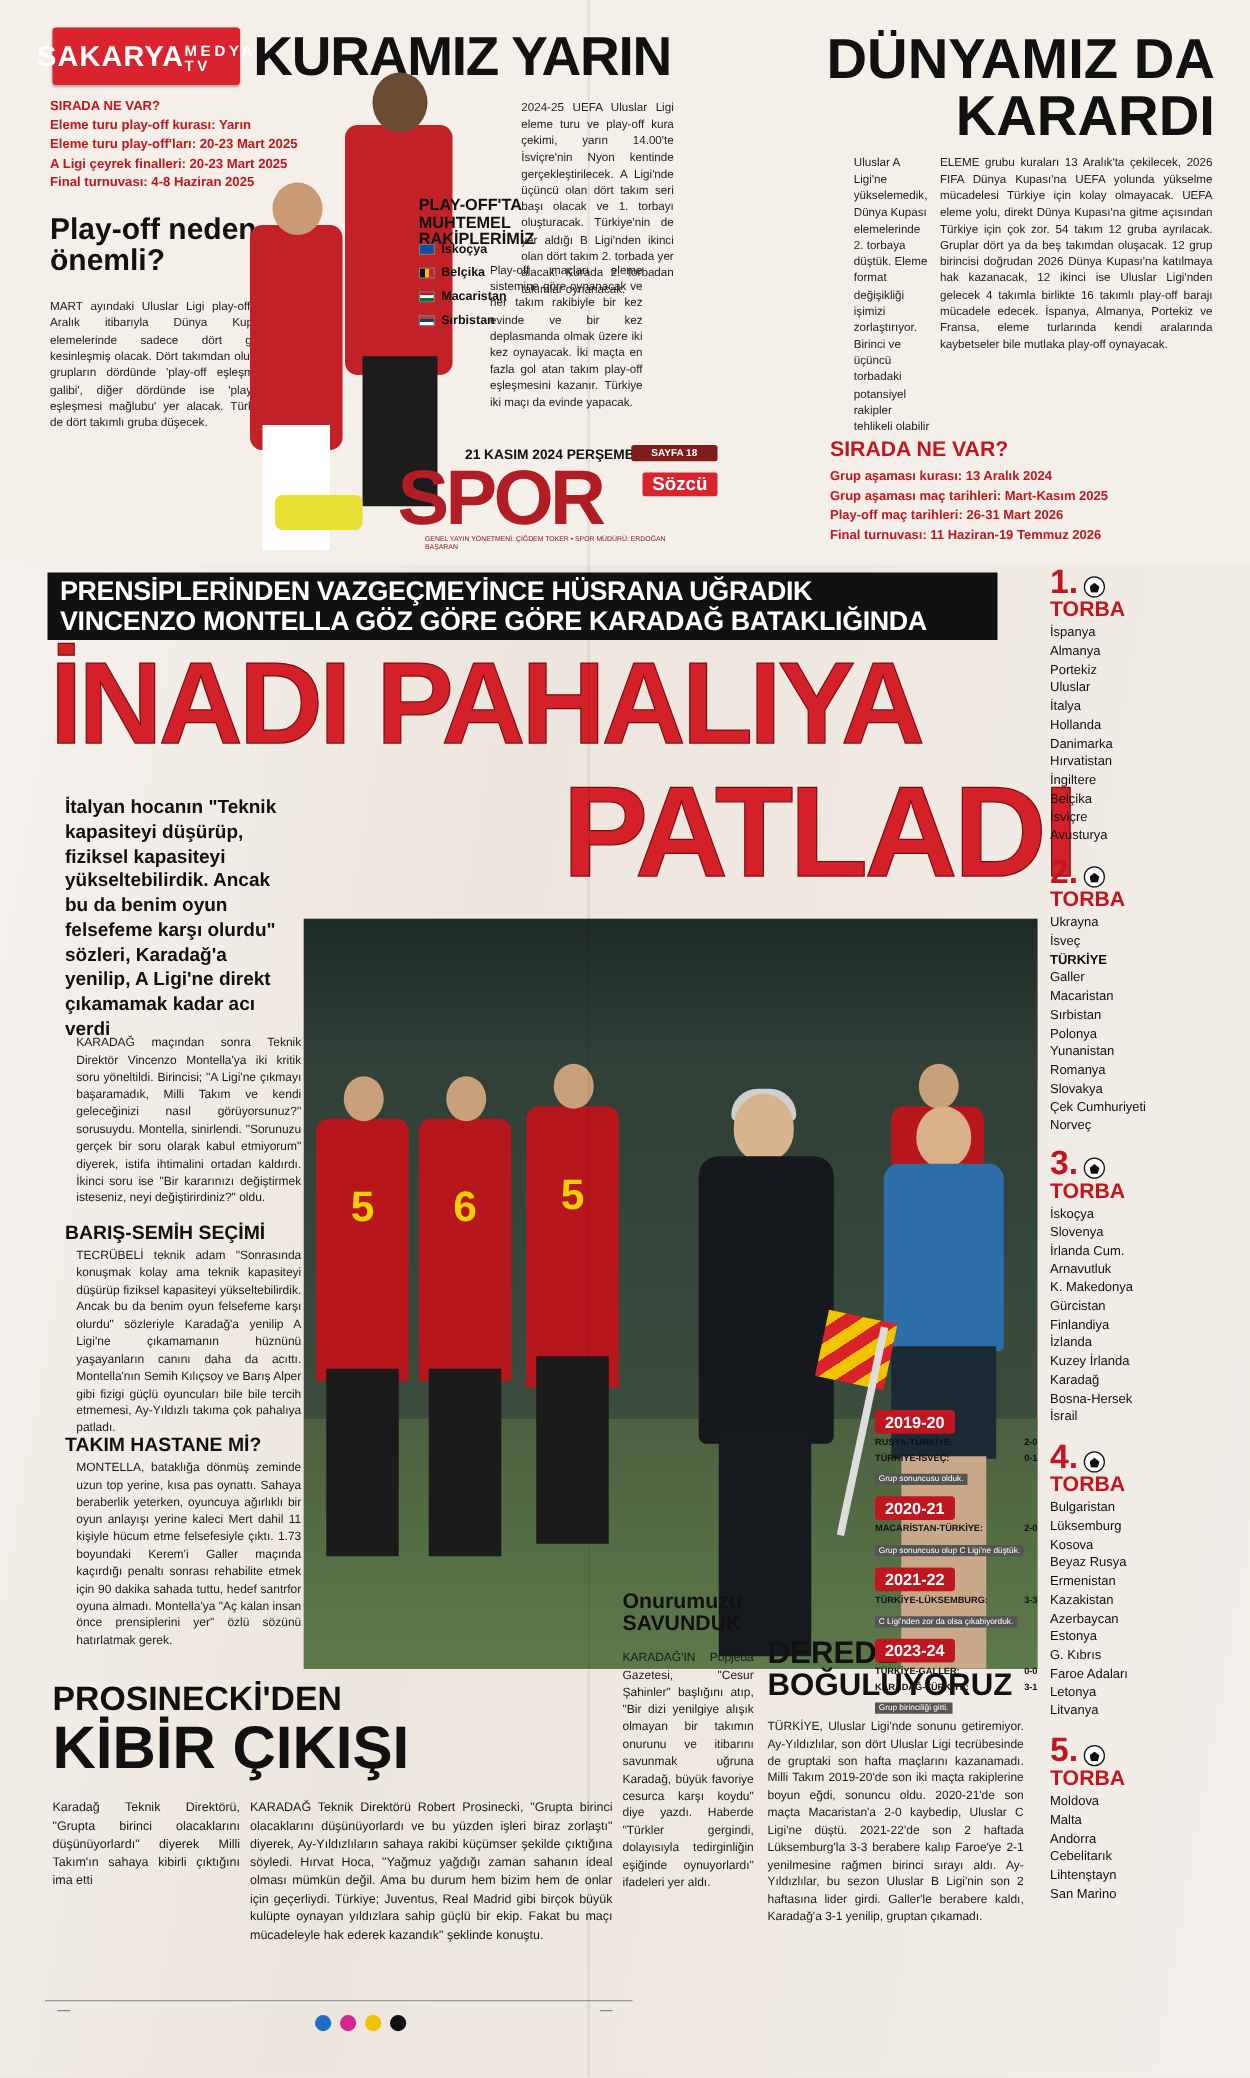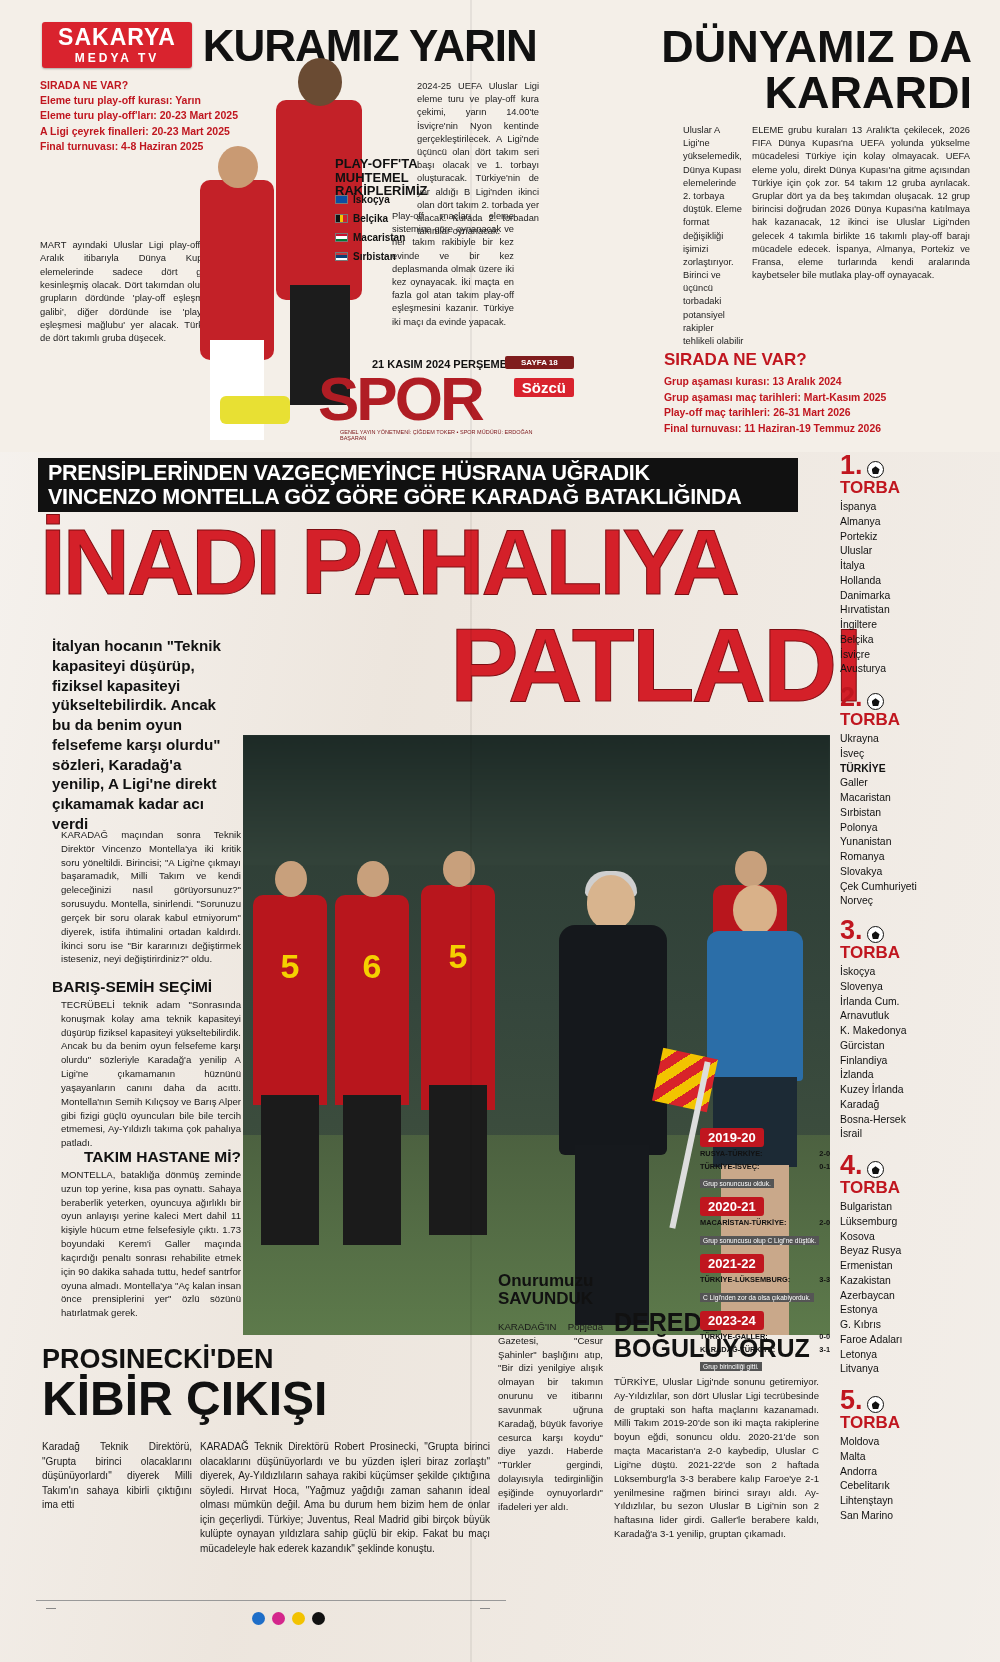--- a/index.html
+++ b/index.html
@@ -24,21 +24,21 @@
   }
   
   .top {
     position:absolute; left:0; top:0; width:1000px; height:452px;
     overflow:hidden;
     background:#f4efe8;
   }
   .logo {
     position:absolute; left:42px; top:22px; width:150px; height:46px;
     background:#d9232e; border-radius:3px;
-    color:#fff; display:flex; flex-direction:column; align-items:center; justify-content:center;
+    color:#fff; display:flex; flex-direction:row; align-items:center; justify-content:center;
     line-height:1;
     z-index:8;
     box-shadow:0 1px 2px rgba(0,0,0,.3);
   }
   .logo .l1 { font-size:23px; font-weight:bold; letter-spacing:1px;}
   .logo .l2 { font-size:12px; font-weight:bold; letter-spacing:3px; margin-top:3px;}
   .hdl-left {
     position:absolute; left:40px; top:24px; width:520px;
     font-size:44px; font-weight:bold; letter-spacing:-1px;
     color:#111; line-height:1;
@@ -301,20 +301,21 @@
     </div>
 
     <div class="red-list">
       <div>SIRADA NE VAR?</div>
       <div>Eleme turu play-off kurası: Yarın</div>
       <div>Eleme turu play-off'ları: 20-23 Mart 2025</div>
       <div>A Ligi çeyrek finalleri: 20-23 Mart 2025</div>
       <div>Final turnuvası: 4-8 Haziran 2025</div>
     </div>
 
+    <div class="playoff-q">Play-off neden önemli?</div>
     <div class="playoff-body">MART ayındaki Uluslar Ligi play-off'ları Aralık itibarıyla Dünya Kupası elemelerinde sadece dört grup kesinleşmiş olacak. Dört takımdan olusan grupların dördünde 'play-off eşleşmesi galibi', diğer dördünde ise 'play-off eşleşmesi mağlubu' yer alacak. Türkiye de dört takımlı gruba düşecek.</div>
 
     <div class="photo-top">
       <div class="pl-body" style="left:20px;top:140px;width:74px;height:180px;border-radius:10px;"></div>
       <div class="pl-body" style="left:30px;top:300px;width:54px;height:110px;background:#fff;"></div>
       <div class="pl-body" style="left:96px;top:60px;width:86px;height:200px;border-radius:10px;"></div>
       <div class="pl-body" style="left:110px;top:245px;width:60px;height:120px;background:#1c1c1c;"></div>
       <div class="pl-body" style="left:118px;top:18px;width:44px;height:48px;background:#6a4b33;border-radius:50%;"></div>
       <div class="pl-body" style="left:38px;top:106px;width:40px;height:42px;background:#c99a73;border-radius:50%;"></div>
       <div class="pl-body" style="left:40px;top:356px;width:70px;height:28px;background:#e8e033;border-radius:6px;"></div>
@@ -421,21 +422,21 @@
         <div class="ref-legs"></div>
       <div class="flagcloth"></div>
         <div class="flagstick"></div>
     </div>
   </div>
 
   <div class="lead">İtalyan hocanın "Teknik kapasiteyi düşürüp, fiziksel kapasiteyi yükseltebilirdik. Ancak bu da benim oyun felsefeme karşı olurdu" sözleri, Karadağ'a yenilip, A Ligi'ne direkt çıkamamak kadar acı verdi</div>
   <div class="lcol" style="top:828px;">KARADAĞ maçından sonra Teknik Direktör Vincenzo Montella'ya iki kritik soru yöneltildi. Birincisi; "A Ligi'ne çıkmayı başaramadık, Milli Takım ve kendi geleceğinizi nasıl görüyorsunuz?" sorusuydu. Montella, sinirlendi. "Sorunuzu gerçek bir soru olarak kabul etmiyorum" diyerek, istifa ihtimalini ortadan kaldırdı. İkinci soru ise "Bir kararınızı değiştirmek isteseniz, neyi değiştirirdiniz?" oldu.</div>
   <div class="subhead" style="top:978px;">BARIŞ-SEMİH SEÇİMİ</div>
   <div class="lcol" style="top:998px;">TECRÜBELİ teknik adam "Sonrasında konuşmak kolay ama teknik kapasiteyi düşürüp fiziksel kapasiteyi yükseltebilirdik. Ancak bu da benim oyun felsefeme karşı olurdu" sözleriyle Karadağ'a yenilip A Ligi'ne çıkamamanın hüznünü yaşayanların canını daha da acıttı. Montella'nın Semih Kılıçsoy ve Barış Alper gibi fizigi güçlü oyuncuları bile bile tercih etmemesi, Ay-Yıldızlı takıma çok pahalıya patladı.</div>
-  <div class="subhead" style="top:1148px;margin-left:32px;">TAKIM HASTANE Mİ?</div>
+  <div class="subhead" style="top:1148px;">TAKIM HASTANE Mİ?</div>
   <div class="lcol" style="top:1168px;">MONTELLA, bataklığa dönmüş zeminde uzun top yerine, kısa pas oynattı. Sahaya beraberlik yeterken, oyuncuya ağırlıklı bir oyun anlayışı yerine kaleci Mert dahil 11 kişiyle hücum etme felsefesiyle çıktı. 1.73 boyundaki Kerem'i Galler maçında kaçırdığı penaltı sonrası rehabilite etmek için 90 dakika sahada tuttu, hedef santrfor oyuna almadı. Montella'ya "Aç kalan insan önce prensiplerini yer" özlü sözünü hatırlatmak gerek.</div>
 
   <div class="pros-k">PROSINECKİ'DEN</div>
   <div class="pros-b">KİBİR ÇIKIŞI</div>
   <div class="pros-c1">Karadağ Teknik Direktörü, "Grupta birinci olacaklarını düşünüyorlardı" diyerek Milli Takım'ın sahaya kibirli çıktığını ima etti</div>
   <div class="pros-c2">KARADAĞ Teknik Direktörü Robert Prosinecki, "Grupta birinci olacaklarını düşünüyorlardı ve bu yüzden işleri biraz zorlaştı" diyerek, Ay-Yıldızlıların sahaya rakibi küçümser şekilde çıktığına söyledi. Hırvat Hoca, "Yağmuz yağdığı zaman sahanın ideal olması mümkün değil. Ama bu durum hem bizim hem de onlar için geçerliydi. Türkiye; Juventus, Real Madrid gibi birçok büyük kulüpte oynayan yıldızlara sahip güçlü bir ekip. Fakat bu maçı mücadeleyle hak ederek kazandık" şeklinde konuştu.</div>
 
   <div class="onur-h">Onurumuzu SAVUNDUK</div>
   <div class="onur-b">KARADAĞ'IN Popjeda Gazetesi, "Cesur Şahinler" başlığını atıp, "Bir dizi yenilgiye alışık olmayan bir takımın onurunu ve itibarını savunmak uğruna Karadağ, büyük favoriye cesurca karşı koydu" diye yazdı. Haberde "Türkler gergindi, dolayısıyla tedirginliğin eşiğinde oynuyorlardı" ifadeleri yer aldı.</div>
 

